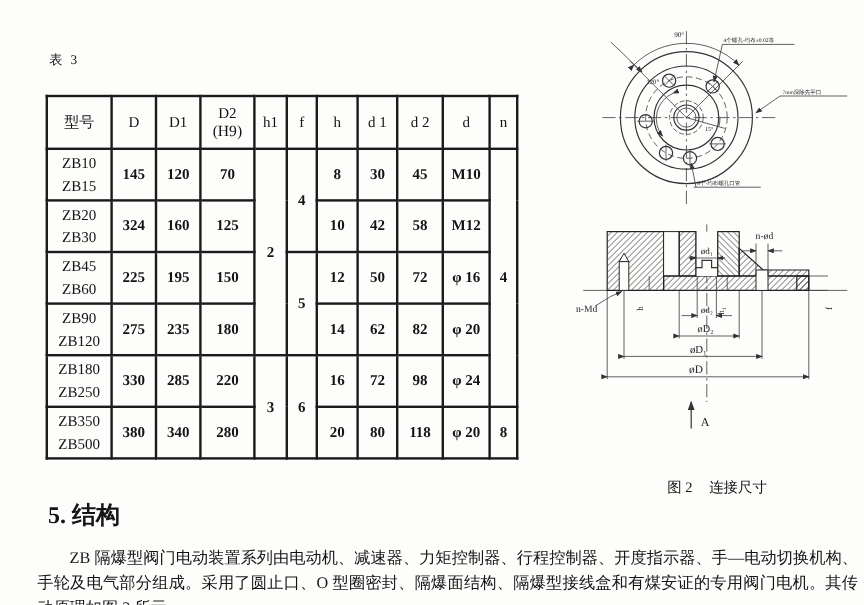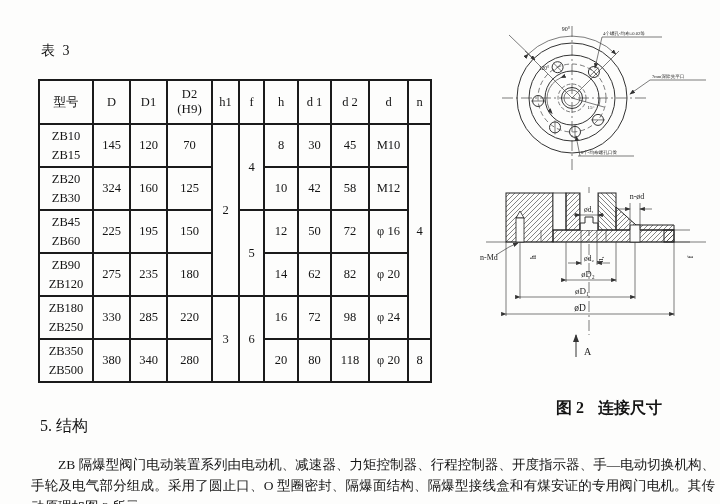--- a/index.html
+++ b/index.html
@@ -1,37 +1,37 @@
 <!DOCTYPE html>
 <html><head>
 <meta charset="utf-8">
 <style>
   html,body{margin:0;padding:0;}
   body{
     width:720px;height:504px;position:relative;overflow:hidden;
     background:#fdfdfc;color:#141414;
     font-family:"Liberation Serif","DejaVu Serif",serif;
   }
-  .tbl-label{position:absolute;left:41px;top:42px;font-size:14px;letter-spacing:2px;}
+  .tbl-label{position:absolute;left:41px;top:42px;font-size:11px;letter-spacing:2px;}
   table.spec{
     position:absolute;left:38px;top:79px;border-collapse:collapse;table-layout:fixed;
   }
   table.spec td{
     border:2px solid #1b1b1b;text-align:center;vertical-align:middle;
     padding:0;font-size:12.5px;line-height:1.15;
   }
   td.hd{font-weight:normal;font-size:13px;height:42px;margin-top:44px;}
-  td.val{font-weight:normal;}
+  td.val{font-weight:bold;}
   td.model{font-weight:normal;text-align:center;}
   td.model div{line-height:19px;}
   tr.r{height:43px;}
   .h9{display:block;font-size:13px;}
-  .fig-caption{position:absolute;left:556px;top:398px;font-size:16px;font-weight:bold;}
+  .fig-caption{position:absolute;left:556px;top:398px;font-size:12px;}
   .fig-caption .gap{display:inline-block;width:14px;}
-  .sec-head{position:absolute;left:40px;top:416px;font-size:16px;font-weight:normal;}
+  .sec-head{position:absolute;left:40px;top:416px;font-size:20px;font-weight:bold;}
   .para{
     position:absolute;left:31px;top:436px;width:684px;
     font-size:13.5px;line-height:21px;text-align:justify;text-indent:2em;margin-top:18px;
   }
   svg text{fill:#222;font-family:"Liberation Serif","DejaVu Serif",serif;}
   .thin{stroke:#444;stroke-width:0.7;fill:none;}
   .med{stroke:#333;stroke-width:1;fill:none;}
 </style>
 </head>
 <body>

